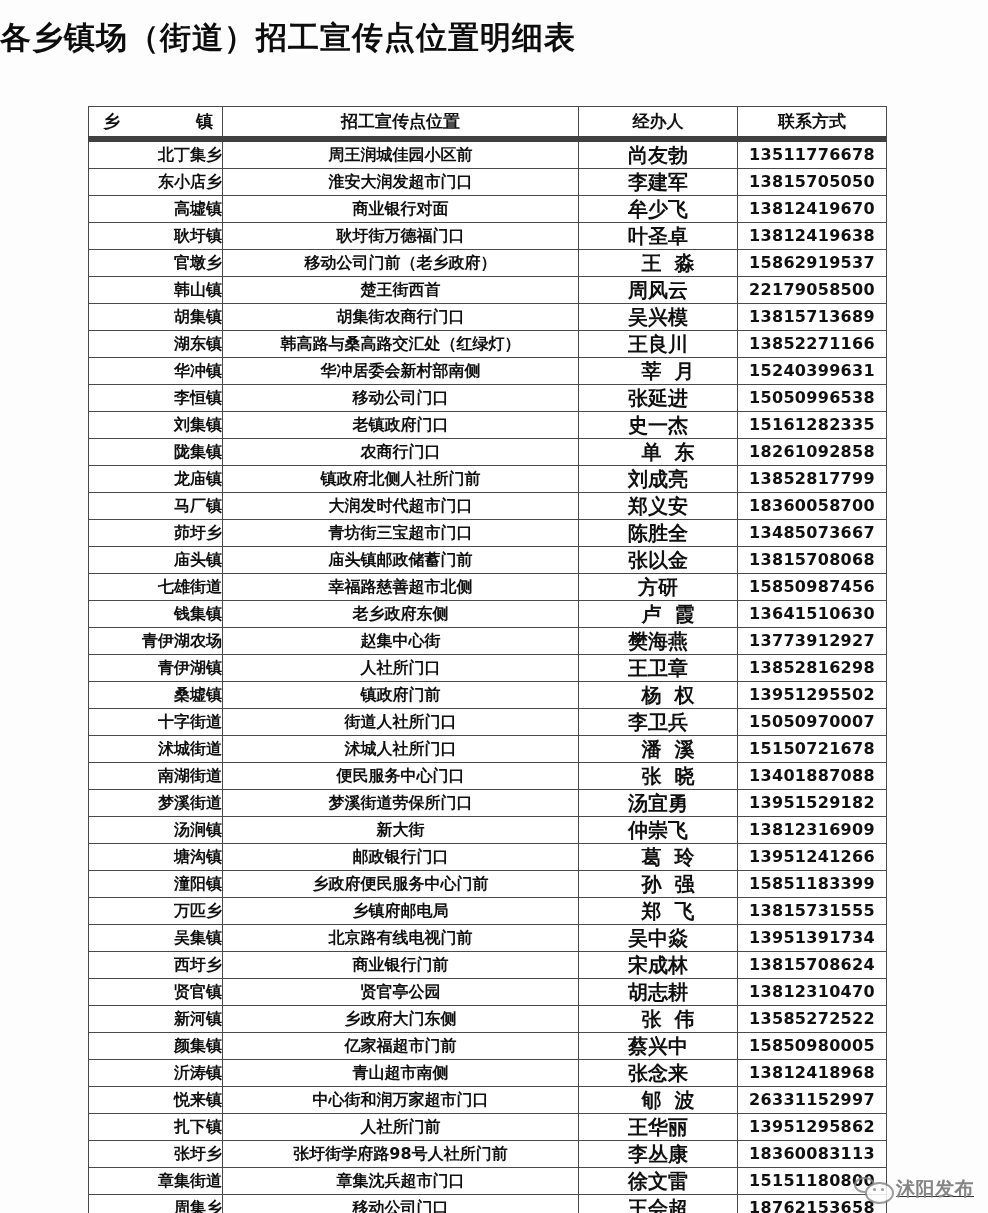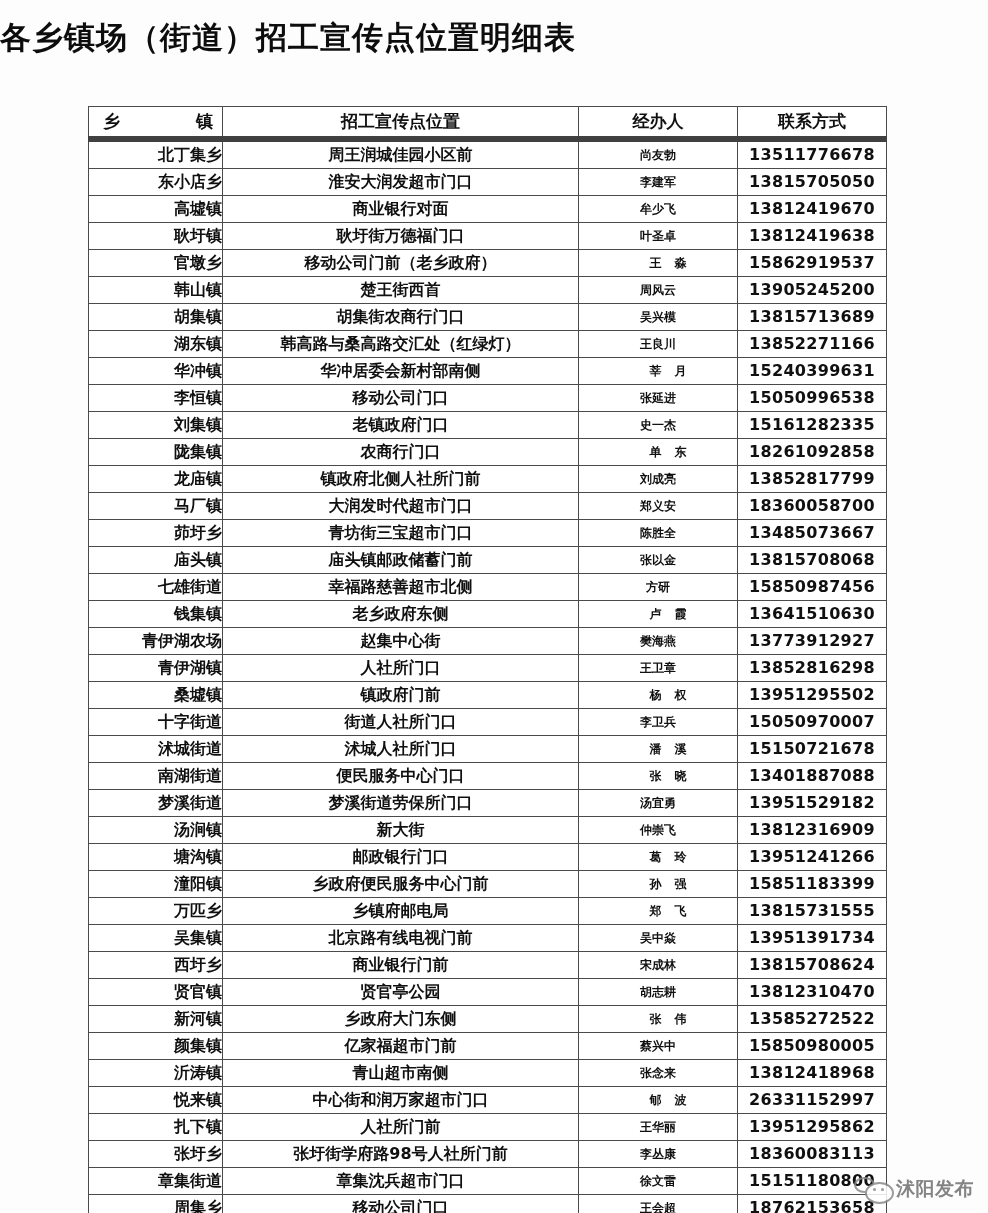--- a/index.html
+++ b/index.html
@@ -91,39 +91,40 @@
   table.main-table td.town {
     font-size: 16px;
     text-align: right;
   }
 
   table.main-table td.loc {
     font-size: 16px;
   }
 
   table.main-table td.person {
-    font-size: 12px;
+    font-size: 20px;
   }
 
   
   table.main-table td.person.spaced {
     letter-spacing: 13px;
     text-indent: 13px;
     padding-left: 20px;
   }
 
   .watermark {
     position: absolute;
     right: 14px;
     bottom: 10px;
     display: flex;
     align-items: center;
     gap: 0;
     opacity: 0.85;
     pointer-events: none;
+    text-decoration: underline;
   }
   .watermark .wm-text {
     font-size: 19px;
     font-weight: 700;
     color: #6f6f6f;
     font-family: "DejaVu Sans", "Liberation Sans", sans-serif;
     letter-spacing: 0.5px;
   }
   .wm-bubbles {
     position: relative;
@@ -207,21 +208,21 @@
           <tr>
             <td class="town">官墩乡</td>
             <td class="loc">移动公司门前（老乡政府）</td>
             <td class="person spaced">王淼</td>
             <td class="phone">15862919537</td>
           </tr>
           <tr>
             <td class="town">韩山镇</td>
             <td class="loc">楚王街西首</td>
             <td class="person">周风云</td>
-            <td class="phone">13905245200</td>
+            <td class="phone">22179058500</td>
           </tr>
           <tr>
             <td class="town">胡集镇</td>
             <td class="loc">胡集街农商行门口</td>
             <td class="person">吴兴模</td>
             <td class="phone">13815713689</td>
           </tr>
           <tr>
             <td class="town">湖东镇</td>
             <td class="loc">韩高路与桑高路交汇处（红绿灯）</td>

